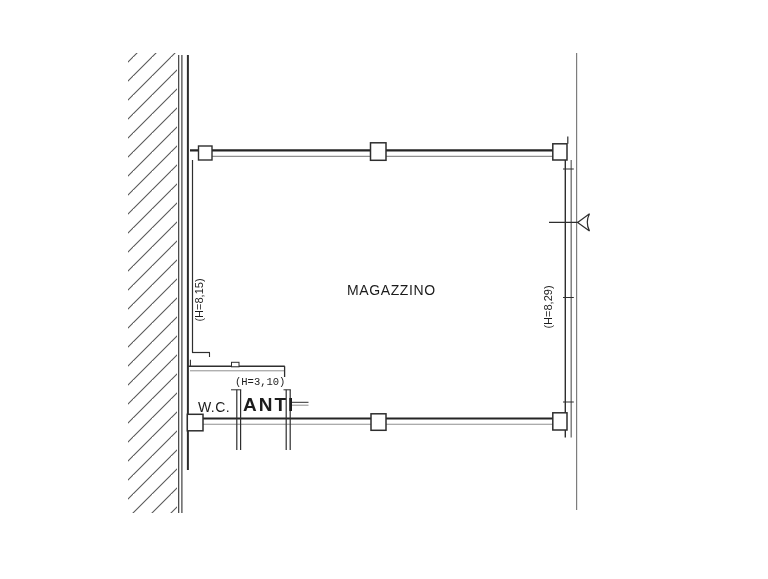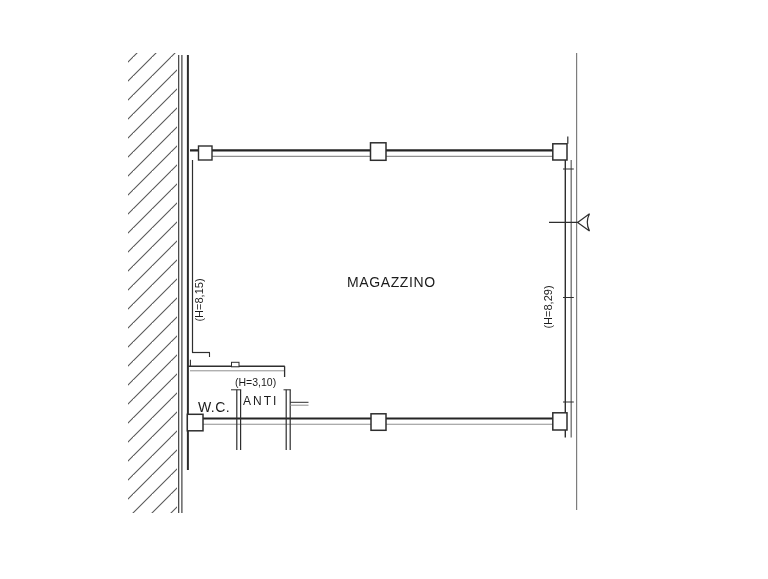--- a/index.html
+++ b/index.html
@@ -13,22 +13,22 @@
   }
   .plan-svg{position:absolute;left:0;top:0;}
   .label{
     position:absolute;
     color:#1c1c1c;
     white-space:nowrap;
     line-height:1;
   }
   .label-main{font-size:14px;letter-spacing:0.6px;}
   .label-wc{font-size:14px;letter-spacing:0.4px;}
-  .label-anti{font-size:12px;letter-spacing:2px;}
-  .label-h-small{font-size:10.5px;}
+  .label-anti{font-size:19px;letter-spacing:2px;font-weight:bold;}
+  .label-h-small{font-size:10.5px;font-family:Liberation Mono, monospace;}
   .label-v{
     width:64px;height:16px;
     text-align:center;
     font-size:11px;
     transform:rotate(-90deg);
     transform-origin:center center;
   }
 </style>
 </head>
 <body>
@@ -98,21 +98,21 @@
       <line x1="240.6" y1="389.8" x2="240.6" y2="450" stroke-width="1.2"></line>
 
       <line x1="283.5" y1="389.8" x2="290.8" y2="389.8" stroke-width="1"></line>
       <line x1="286.2" y1="389.8" x2="286.2" y2="450" stroke-width="1.2"></line>
       <line x1="290.2" y1="389.8" x2="290.2" y2="450" stroke-width="1.2"></line>
       <line x1="290.2" y1="402.3" x2="308.5" y2="402.3" stroke-width="1"></line>
       <line x1="290.2" y1="405.2" x2="308.5" y2="405.2" stroke="#8f8f8f" stroke-width="1"></line>
     </g>
   </svg>
 
-  <div class="label label-main" style="left:347px;top:275px;">MAGAZZINO</div>
+  <div class="label label-main" style="left:347px;top:283px;">MAGAZZINO</div>
 
   <div class="label label-v" style="left:170px;top:292px;">(H=8,15)</div>
 
   <div class="label label-v" style="left:519px;top:299px;">(H=8,29)</div>
 
   <div class="label label-wc" style="left:198px;top:400px;">W.C.</div>
 
   <div class="label label-h-small" style="left:235px;top:377px;">(H=3,10)</div>
 
   <div class="label label-anti" style="left:243px;top:395px;">ANTI</div>

